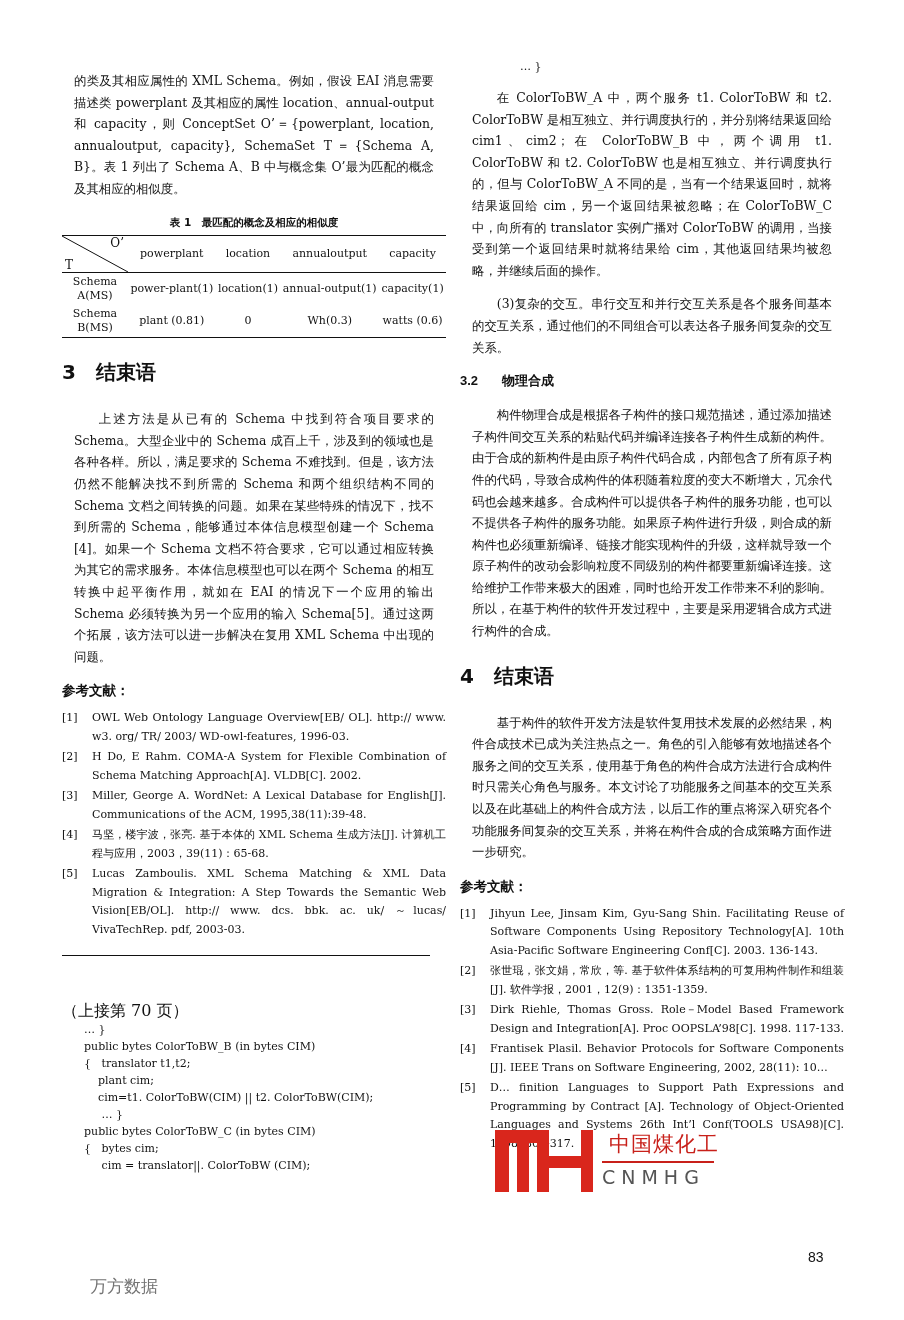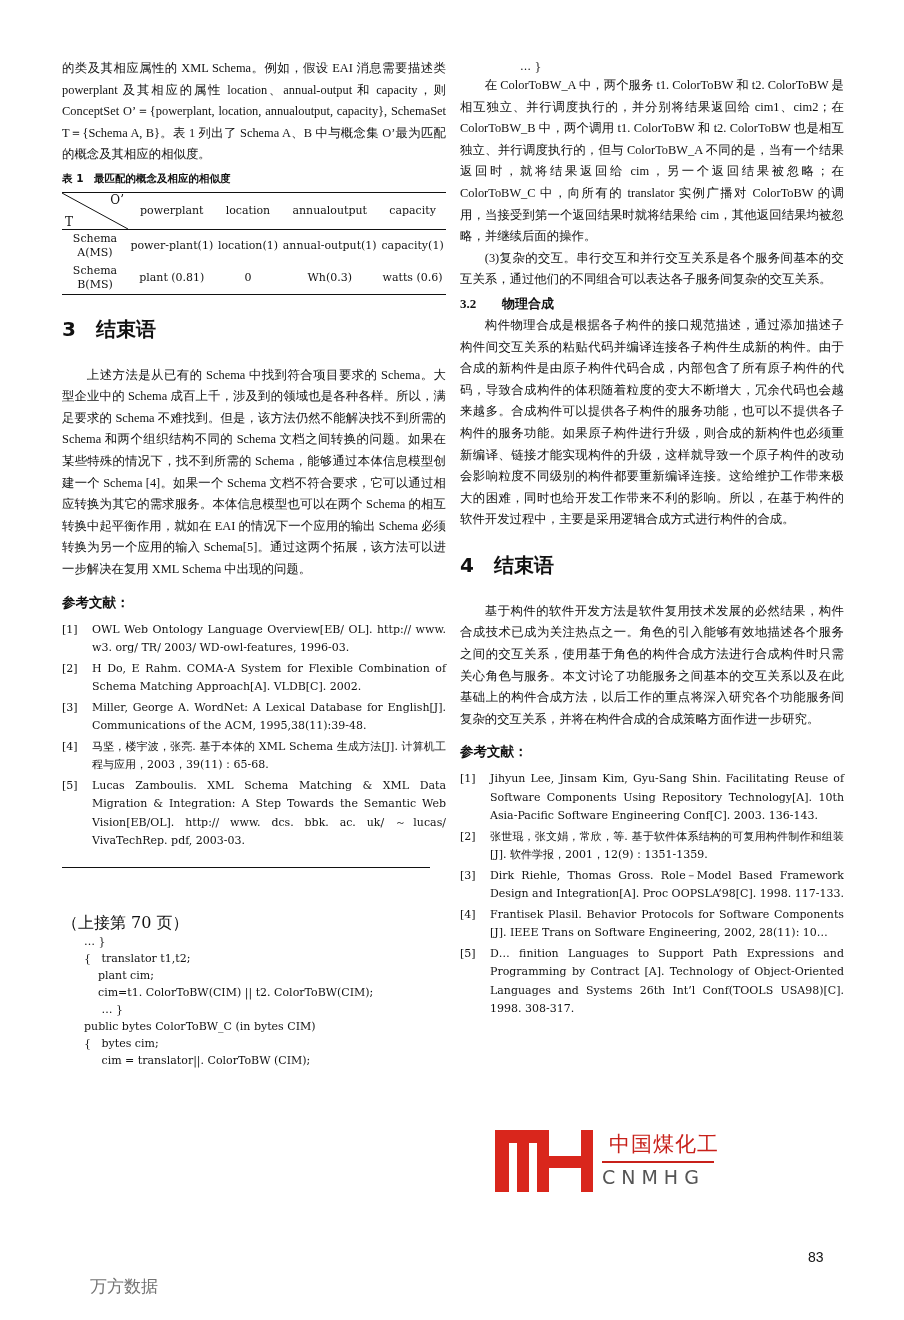--- a/index.html
+++ b/index.html
@@ -1,34 +1,34 @@
 <!DOCTYPE html>
 <html><head>
 <meta charset="utf-8">
 <style>
   html, body { margin: 0; padding: 0; background: #ffffff; }
   body { width: 904px; height: 1320px; position: relative; overflow: hidden;
          font-family: "DejaVu Serif", "Liberation Serif", serif; color: #111; }
   .col { position: absolute; top: 58px; width: 384px; font-size: 12.4px; line-height: 21.6px; }
   .col-left { left: 62px; }
   .col-right { left: 460px; }
-  p { margin: 0; text-align: justify; font-family: Liberation Serif, serif; }
+  p { margin: 12px; text-align: justify; }
   .indent { text-indent: 2em; }
-  .tbl-caption { font-weight: bold; font-size: 10.5px; margin-top: 2px; font-family: "DejaVu Sans", sans-serif; }
+  .tbl-caption { text-align: center; font-weight: bold; font-size: 10.5px; margin-top: 2px; font-family: "DejaVu Sans", sans-serif; }
   table.sim { width: 100%; border-collapse: collapse; font-size: 11px; line-height: 14px; margin-top: 2px; }
   table.sim th, table.sim td { text-align: center; font-weight: normal; padding: 2px 2px; }
   table.sim thead tr { border-top: 1.5px solid #111; border-bottom: 1px solid #111; }
   table.sim tbody tr:last-child { border-bottom: 1.5px solid #111; }
   .diag { position: relative; width: 66px; height: 36px; padding: 0 !important; }
   .diag svg { position: absolute; left: 0; top: 0; }
   .diag .o { position: absolute; right: 4px; top: 0; font-size: 12px; }
   .diag .t { position: absolute; left: 3px; bottom: 0; font-size: 12px; }
   h2.section { font-family: "DejaVu Sans", sans-serif; font-size: 20px; font-weight: bold; margin: 20px 0 22px; line-height: 28px; }
   h2.section .num { display: inline-block; width: 34px; }
-  h3.sub { font-family: Liberation Serif, serif; font-size: 13px; font-weight: bold; margin: 2px 0 0; line-height: 22px; }
+  h3.sub { font-family: Liberation Sans, sans-serif; font-size: 13px; font-weight: bold; margin: 2px 0 0; line-height: 22px; }
   h3.sub .num { display: inline-block; width: 42px; }
   h4.refs { font-family: "DejaVu Sans", sans-serif; font-size: 13.5px; font-weight: bold; margin: 10px 0 8px; line-height: 22px; }
   .ref { display: flex; font-size: 11px; line-height: 18.5px; margin-bottom: 2px; }
   .ref .rnum { flex: 0 0 30px; }
   .ref .rtext { flex: 1; text-align: justify; }
   .divider { border-top: 1.5px solid #111; margin: 16px 0 10px; width: 368px; }
   .cont-note { font-size: 16px; line-height: 20px; margin-top: 45px; }
   .code { font-size: 11px; line-height: 17px; padding-left: 22px; white-space: pre; }
   .code-ellipsis { font-size: 11px; line-height: 17px; padding-left: 60px; }
   .page-num { position: absolute; left: 808px; top: 1249px; font-size: 14px; font-family: "Liberation Sans", sans-serif; }
@@ -109,20 +109,21 @@
     <div class="ref">
         <span class="rnum">[5]</span>
         <span class="rtext">Lucas Zamboulis. XML Schema Matching &amp; XML Data Migration &amp; Integration: A Step Towards the Semantic Web Vision[EB/OL]. http:// www. dcs. bbk. ac. uk/ ～lucas/ VivaTechRep. pdf, 2003-03.</span>
       </div>
   </div>
 
   <div class="divider"></div>
   <div class="cont-note">（上接第 70 页）</div>
   <div>
     <div class="code">… }</div>
+    <div class="code">public bytes ColorToBW_B (in bytes CIM)</div>
     <div class="code">{   translator t1,t2;</div>
     <div class="code">    plant cim;</div>
     <div class="code">    cim=t1. ColorToBW(CIM) || t2. ColorToBW(CIM);</div>
     <div class="code">     … }</div>
     <div class="code">public bytes ColorToBW_C (in bytes CIM)</div>
     <div class="code">{   bytes cim;</div>
     <div class="code">     cim = translator||. ColorToBW (CIM);</div>
   </div>
 </div>
 

